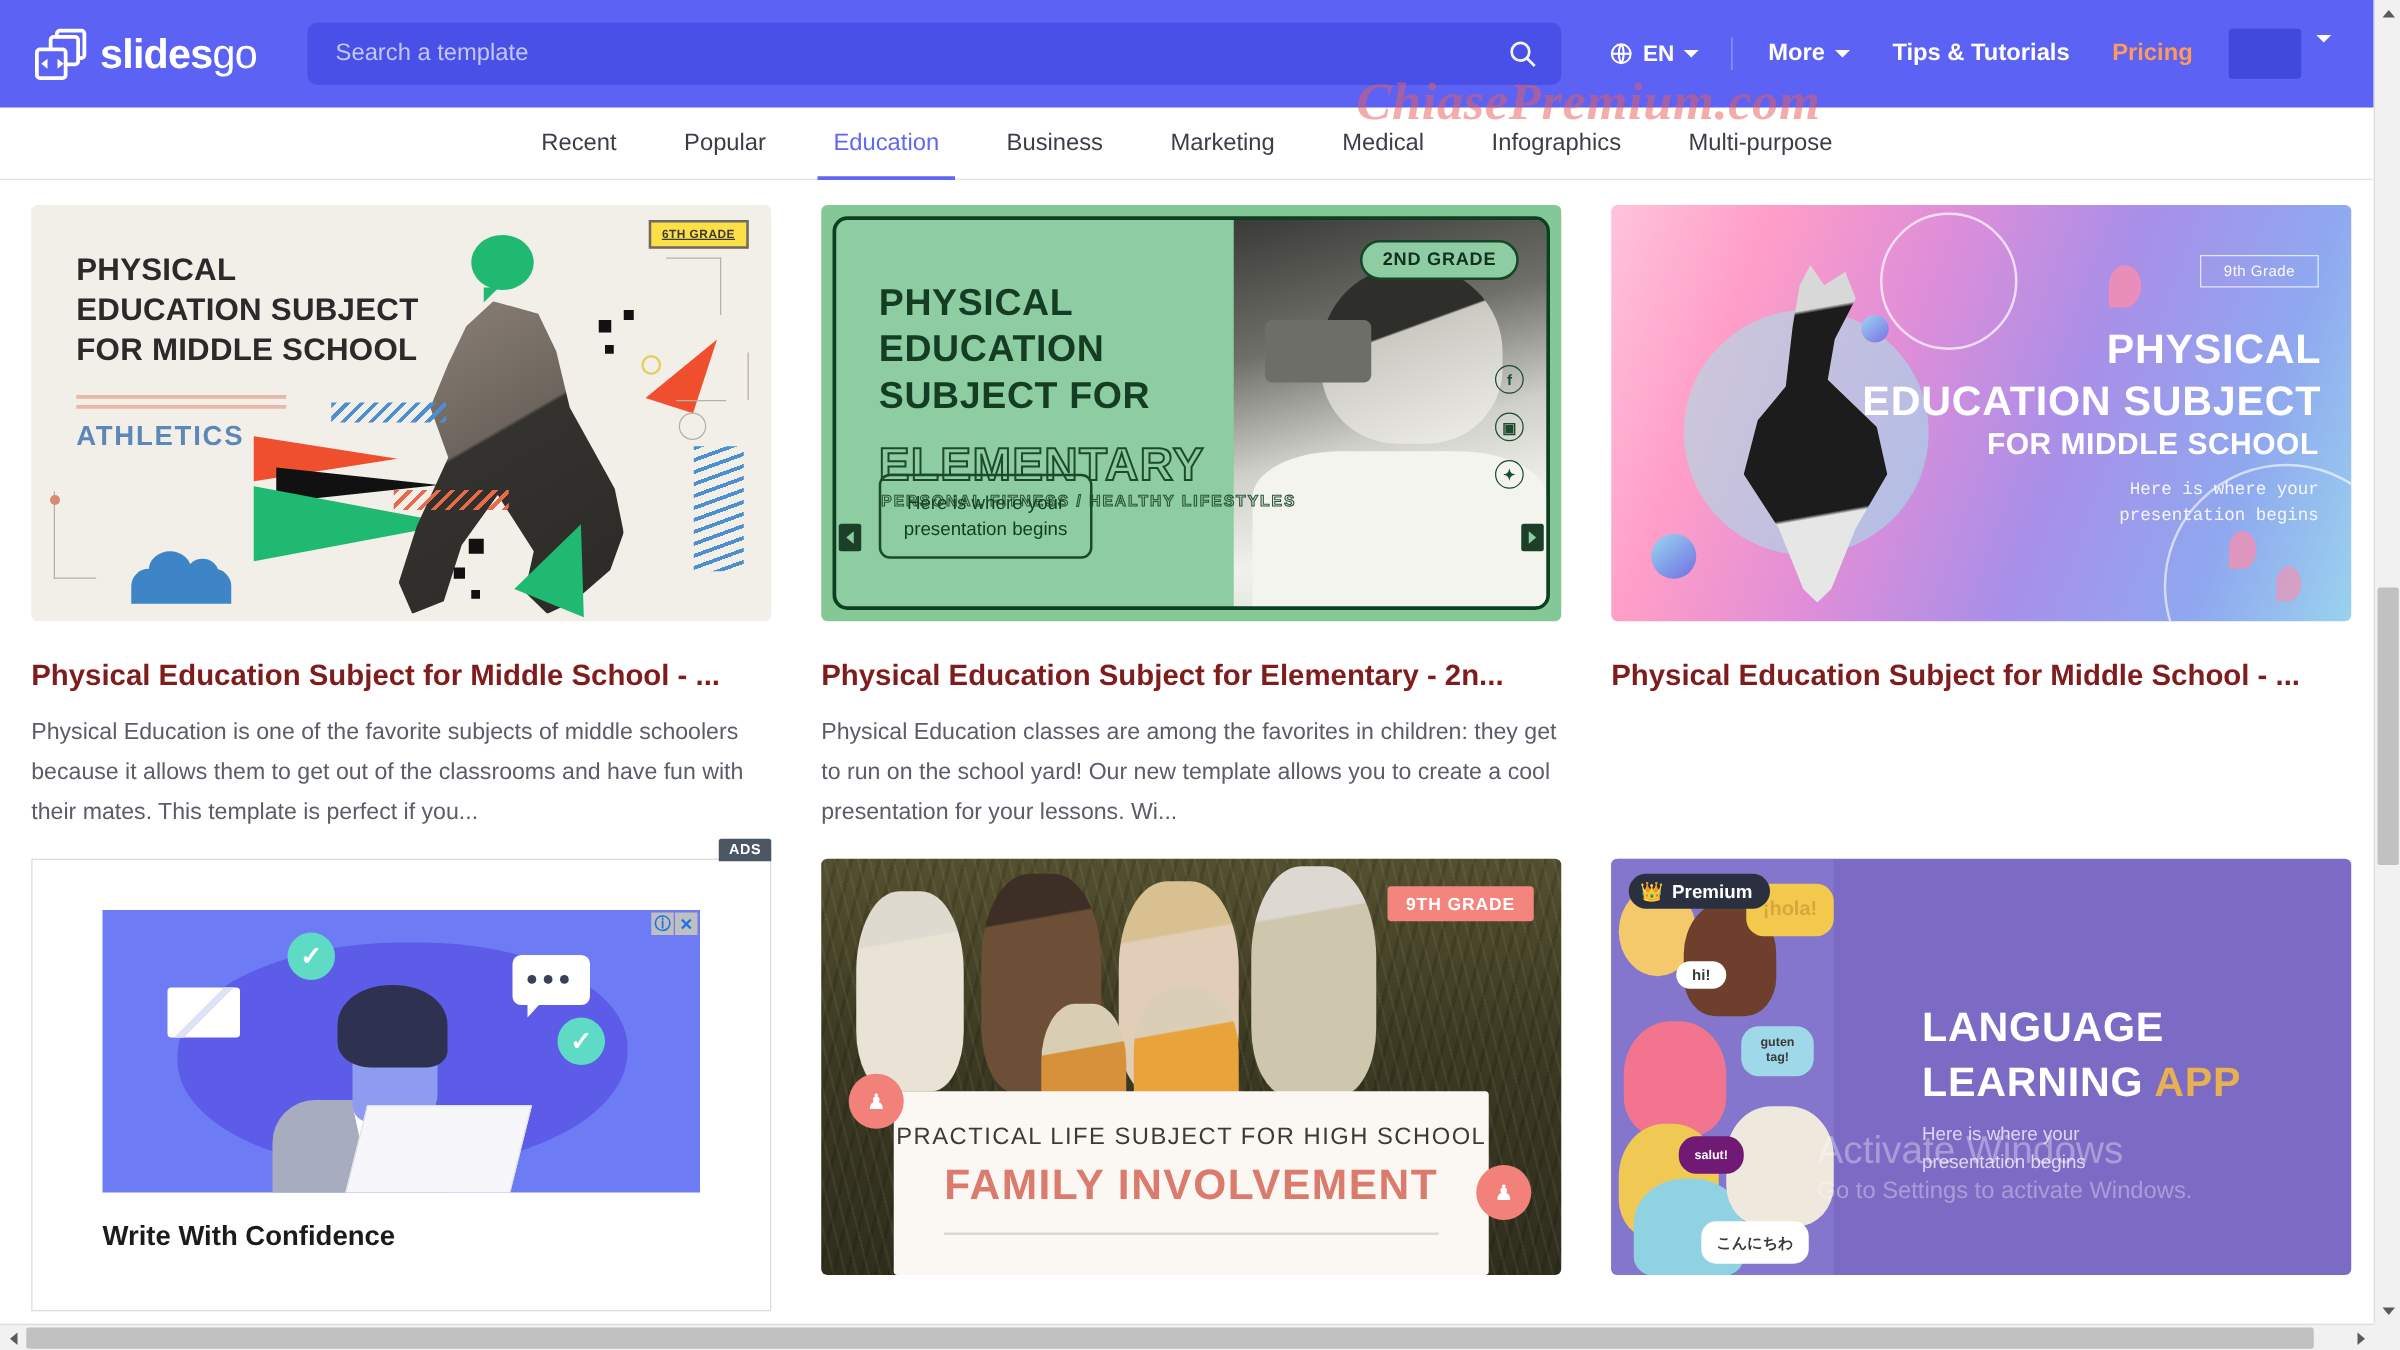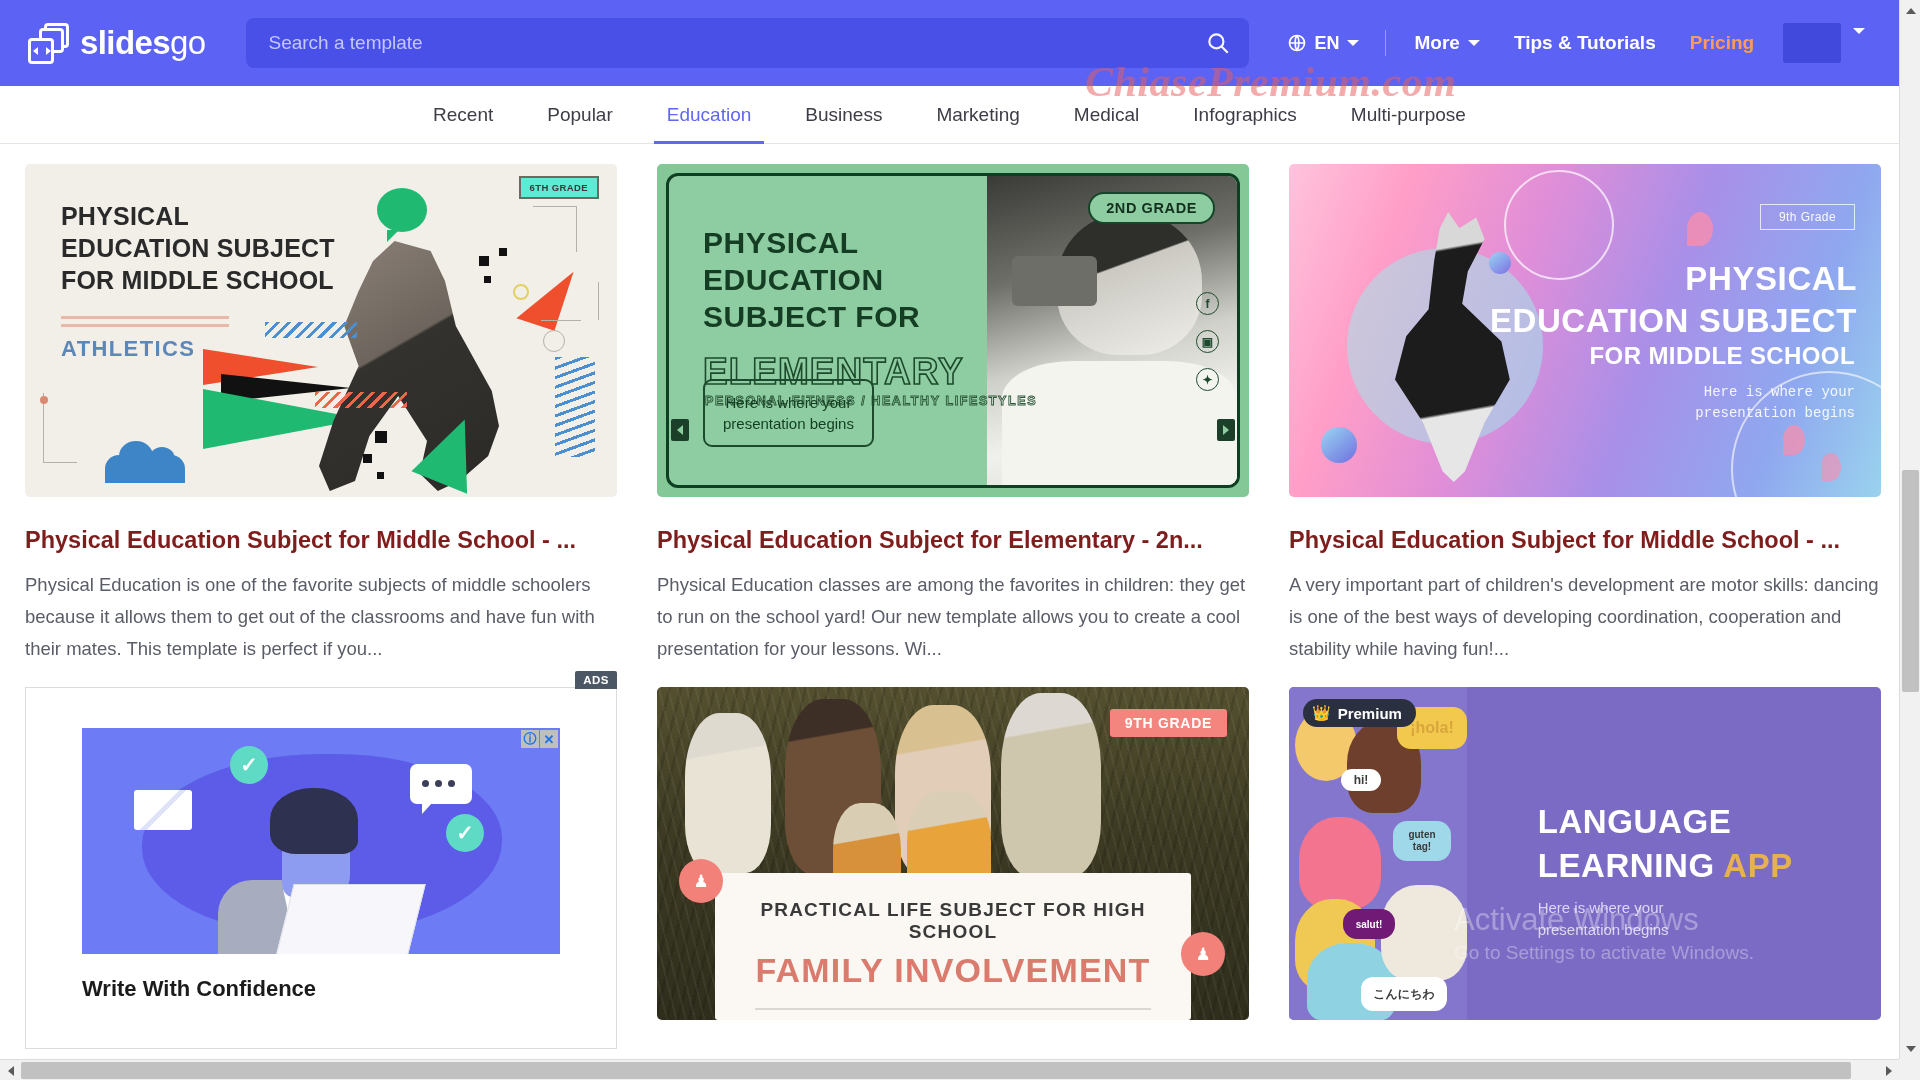--- a/index.html
+++ b/index.html
@@ -145,21 +145,22 @@
     font-size: 25px; font-weight: 700; color: #2a2a2a; line-height: 32px;
     letter-spacing: .2px;
   }
   .t1 .rule { position:absolute; left:36px; top:152px; width:168px; height:3px; background:#e8b9a8;}
   .t1 .rule2 { position:absolute; left:36px; top:160px; width:168px; height:3px; background:#e8b9a8;}
   .t1 .athl { position:absolute; left:36px; top:172px; font-size:22px; font-weight:700; color:#5c87b8; letter-spacing:1.4px;}
   .t1 .badge {
     position: absolute; right: 18px; top: 12px;
     border: 2px solid #6e6a63; padding: 4px 9px;
     font-size: 9.5px; font-weight: 700; color: #3c3a36; letter-spacing: .4px;
-    background:#5eead4;
+    background:#fde047;
+    text-decoration:underline;
   }
   .t1 .runner {
     position:absolute; right:118px; bottom:6px; width:180px; height:250px;
     background: linear-gradient(150deg,#8d8279 0%,#6d655d 42%,#33322e 43%,#2b2a27 100%);
     clip-path: polygon(42% 0,62% 4%,70% 16%,76% 34%,96% 60%,100% 74%,94% 86%,78% 96%,66% 100%,56% 93%,60% 80%,44% 62%,28% 78%,20% 96%,6% 100%,0 90%,8% 72%,22% 50%,14% 34%,22% 20%,30% 8%);
   }
   .t1 .bubble { position:absolute; right:190px; top:24px; width:50px;height:44px;border-radius:50%;background:#1fb971;}
   .t1 .bubble::after{content:"";position:absolute;left:10px;bottom:-10px;width:0;height:0;border-left:12px solid #1fb971;border-bottom:12px solid transparent;}
   .t1 .tri-red { position:absolute; right:52px; top:100px; width:0;height:0;border-left:40px solid transparent;border-bottom:62px solid #ef4f2d; transform:rotate(18deg);}
   .t1 .arrow-red{position:absolute; left:178px; top:185px; width:0;height:0;border-top:18px solid transparent;border-bottom:18px solid transparent;border-left:115px solid #ef4f2d;}
@@ -297,21 +298,21 @@
   .t5 { background: linear-gradient(180deg,#54502f 0%,#3c3a22 45%,#2f2e1d 100%); }
   .t5 .grass{position:absolute;inset:0;background:
      repeating-linear-gradient(76deg, rgba(255,255,255,.05) 0 2px, transparent 2px 9px),
      repeating-linear-gradient(104deg, rgba(0,0,0,.12) 0 3px, transparent 3px 11px);}
   .t5 .pgroup{position:absolute;left:0;top:0;width:100%;height:62%;}
   .t5 .pp{position:absolute;border-radius:40% 40% 30% 30%;}
   .t5 .card-white{
     position:absolute;left:58px;right:58px;bottom:0;top:56%;
     background:#fbf8f4;border-radius:3px;padding-top:26px;text-align:center;
   }
-  .t5 .l1{font-size:19px;font-weight:700;color:#3a3a3a;letter-spacing:1.2px;}
+  .t5 .l1{font-size:19px;font-weight:400;color:#3a3a3a;letter-spacing:1.2px;}
   .t5 .l2{font-size:34px;font-weight:800;color:#da7b6d;letter-spacing:1.2px;margin-top:8px;}
   .t5 .hr{height:2px;background:#dcd7d1;margin:18px 40px 0 40px;}
   .t5 .grade{
     position:absolute;right:22px;top:22px;background:#f4857e;color:#fff;
     font-size:14px;font-weight:700;letter-spacing:.7px;padding:6px 15px;border-radius:3px;
   }
   .t5 .ico{position:absolute;width:44px;height:44px;border-radius:50%;background:#f2817a;display:flex;align-items:center;justify-content:center;color:#fff;font-size:17px;}
 
   
   .t6 { background: #7b6bc4; }
@@ -512,21 +513,20 @@
             <div class="ball2"></div>
           <div class="blob1"></div>
             <div class="blob2"></div>
             <div class="blob3"></div>
           <div class="headline">PHYSICAL<br>EDUCATION SUBJECT</div>
           <div class="sub2">FOR MIDDLE SCHOOL</div>
           <div class="pbox">Here is where your<br>presentation begins</div>
           <div class="grade">9th Grade</div>
         </div>
         <div class="card-title">Physical Education Subject for Middle School - ...</div>
-        <div class="card-desc">A very important part of children's development are motor skills: dancing is one of the best ways of developing coordination, cooperation and stability while having fun!...</div>
       </div>
 
       <div class="card ad-card">
         <div class="ad-badge">ADS</div>
         <div class="ad-frame">
           <div class="ad-img">
             <div class="ad-blob"></div>
             <div class="ad-env"></div>
             <div class="ad-check" style="left:148px;top:18px;">✓</div>
             <div class="ad-check" style="right:76px;top:86px;">✓</div>

